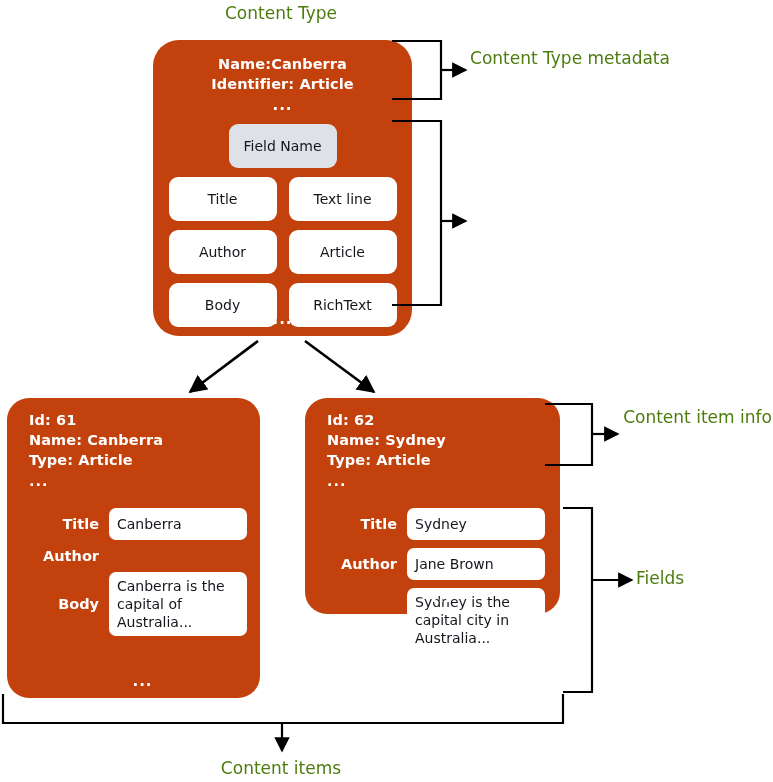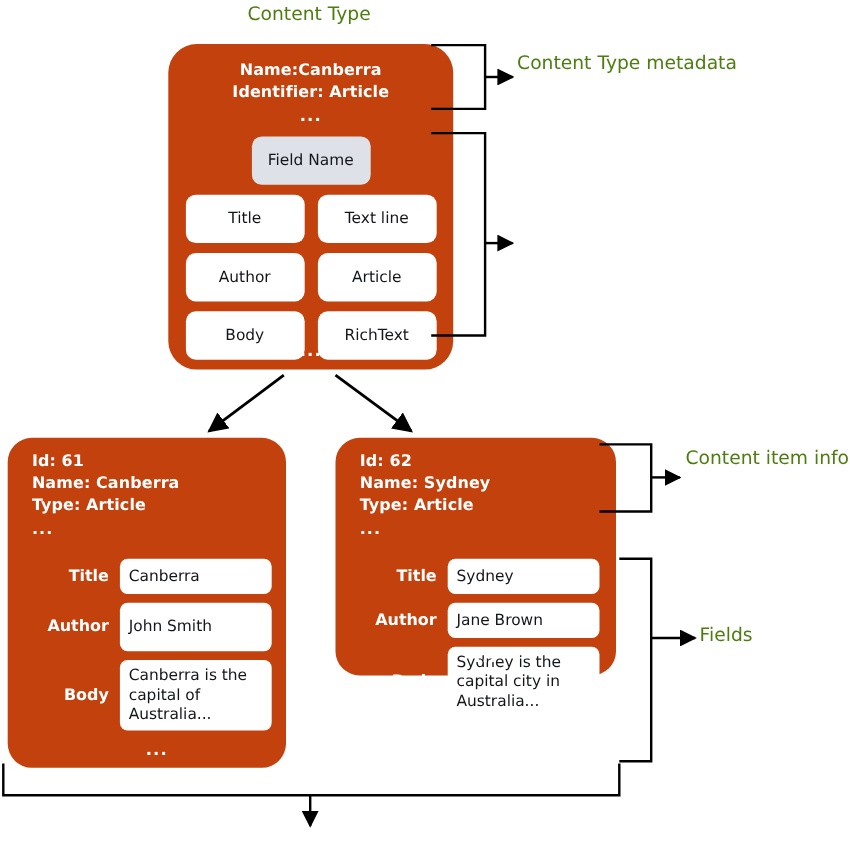--- a/index.html
+++ b/index.html
@@ -230,21 +230,20 @@
       <div>Type: Article</div>
       <span class="dots">...</span>
     </div>
     <div class="item-fields">
       <div class="ifrow">
         <div class="iflabel">Title</div>
         <div class="ifbox one">Canberra</div>
       </div>
       <div class="ifrow">
         <div class="iflabel">Author</div>
-        <div class="ifbox two">John Smith</div>
       </div>
       <div class="ifrow">
         <div class="iflabel">Body</div>
         <div class="ifbox three">Canberra is the capital of Australia...</div>
       </div>
     </div>
     <div class="item-dots">...</div>
   </div>
 
   <div class="card" id="item-card-1">
@@ -294,14 +293,15 @@
     <line x1="592" y1="580" x2="632" y2="580" stroke="#000000" stroke-width="2.2" marker-end="url(#arrow)"></line>
 
     <path d="M 3 694 L 3 723 L 563 723 L 563 694" fill="none" stroke="#000000" stroke-width="2.2"></path>
     <line x1="282" y1="723" x2="282" y2="751" stroke="#000000" stroke-width="2.2" marker-end="url(#arrow)"></line>
   </svg>
 
   <div class="anno" id="anno-ct-meta">Content Type metadata</div>
   <div class="anno" id="anno-item-info">Content item info</div>
   <div class="anno" id="anno-fields">Fields</div>
 
+  <div class="anno" id="anno-items-title">Content items</div>
 
 </div>
 
 </body></html>

